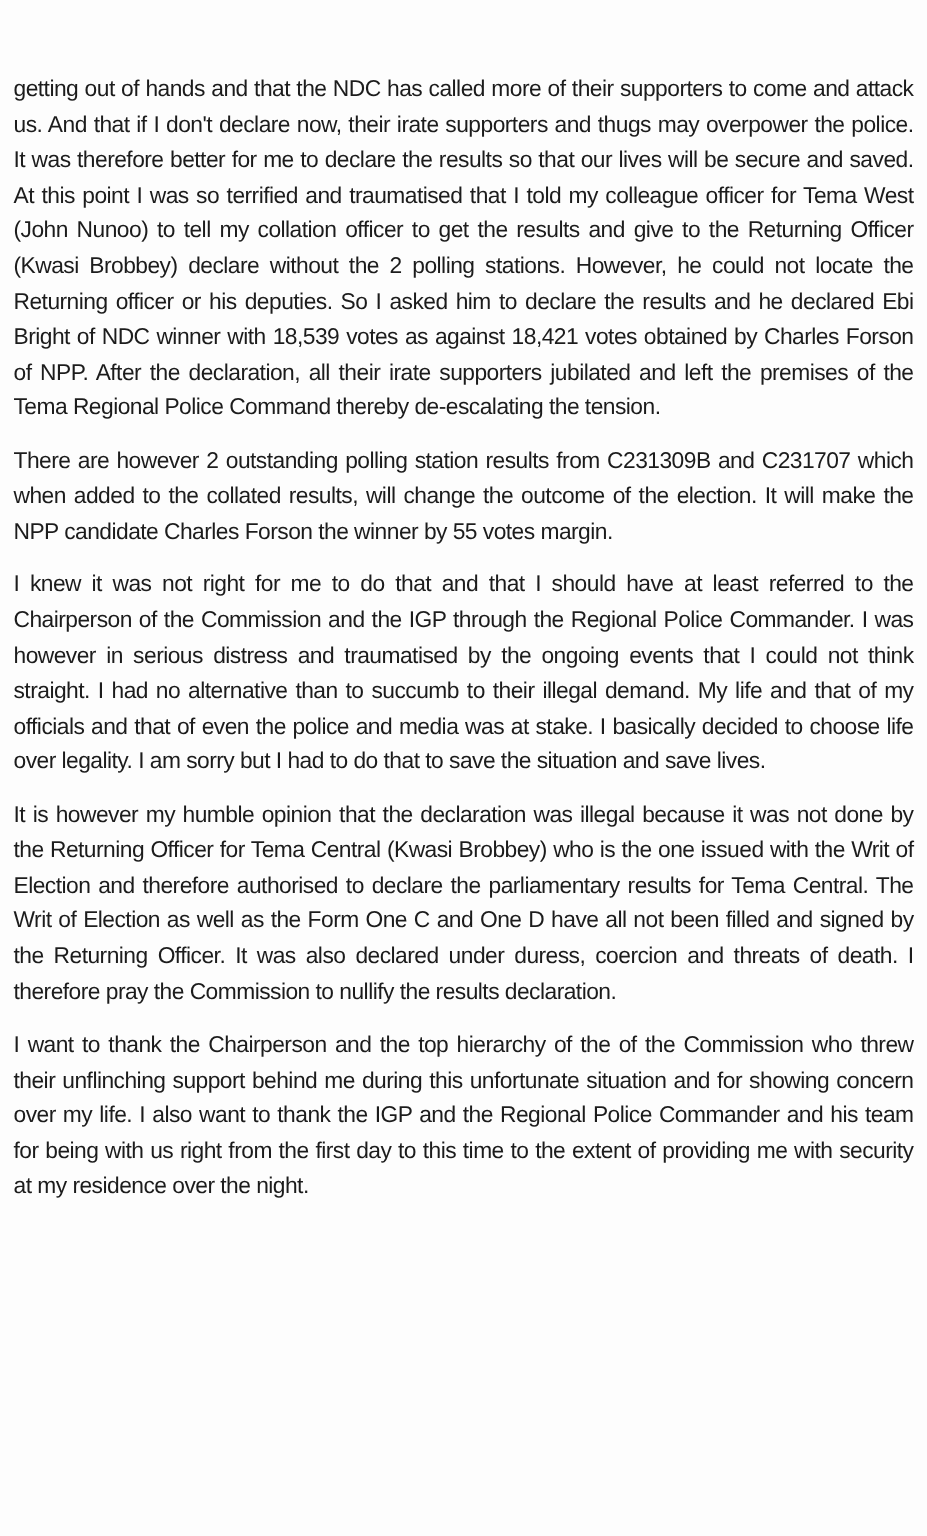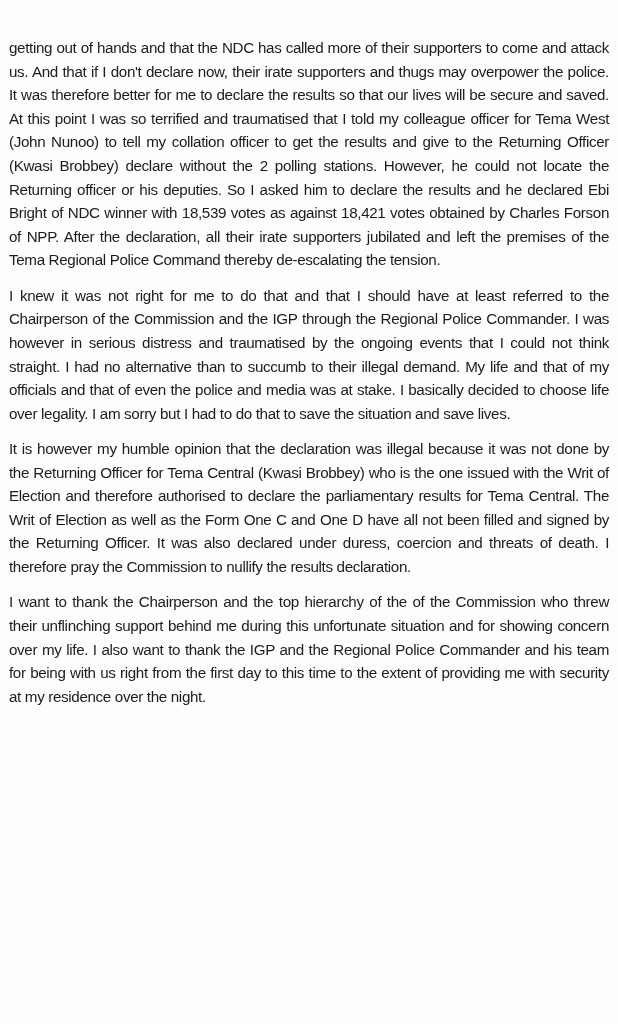--- a/index.html
+++ b/index.html
@@ -17,38 +17,39 @@
       position: absolute;
       left: 0;
       top: 0;
       width: 618px;
       height: 1024px;
       background: #fdfdfd;
     }
     .content {
       position: absolute;
       left: 9px;
-      top: 36px;
+      top: 48px;
       width: 600px;
       font-family: "Liberation Sans", sans-serif;
       font-size: 15.2px;
       line-height: 23.6px;
       color: #1c1c1c;
       letter-spacing: -0.35px;
       word-spacing: 0px;
     }
     .para {
       margin: 0 0 11.8px 0;
       text-align: justify;
       text-align-last: left;
     }
   </style>
 </head>
 <body>
 
 <div class="page">
   <div class="content">
     <p class="para">getting out of hands and that the NDC has called more of their supporters to come and attack us. And that if I don't declare now, their irate supporters and thugs may overpower the police. It was therefore better for me to declare the results so that our lives will be secure and saved. At this point I was so terrified and traumatised that I told my colleague officer for Tema West (John Nunoo) to tell my collation officer to get the results and give to the Returning Officer (Kwasi Brobbey) declare without the 2 polling stations. However, he could not locate the Returning officer or his deputies. So I asked him to declare the results and he declared Ebi Bright of NDC winner with 18,539 votes as against 18,421 votes obtained by Charles Forson of NPP.  After the declaration, all their irate supporters jubilated and left the premises of the Tema Regional Police Command thereby de-escalating the tension.</p>
+    <p class="para">There are however 2 outstanding polling station results from C231309B and C231707 which when added to the collated results, will change the outcome of the election. It will make the NPP candidate Charles Forson the winner by 55 votes margin.</p>
     <p class="para">I knew it was not right for me to do that and that I should have at least referred to the Chairperson of the Commission and the IGP through the Regional Police Commander. I was however in serious distress and traumatised by the ongoing events that I could not think straight. I had no alternative than to succumb to their illegal demand. My life and that of my officials and that of even the police and media was at stake. I basically decided to choose life over legality. I am sorry but I had to do that to save the situation and save lives.</p>
     <p class="para">It is however my humble opinion that the declaration was illegal because it was not done by the Returning Officer for Tema Central (Kwasi Brobbey) who is the one issued with the Writ of Election and therefore authorised to declare the parliamentary results for Tema Central. The Writ of Election as well as the Form One C and One D have all not been filled and signed by the Returning Officer. It was also declared under duress, coercion and threats of death.  I therefore pray the Commission to nullify the results declaration.</p>
     <p class="para">I want to thank the Chairperson and the top hierarchy of the of the Commission who threw their unflinching support behind me during this unfortunate situation and for showing concern over my life. I also want to thank the IGP and the Regional Police Commander and his team for being with us right from the first day to this time to the extent of providing me with security at my residence over the night.</p>
   </div>
 </div>
 
 </body></html>

